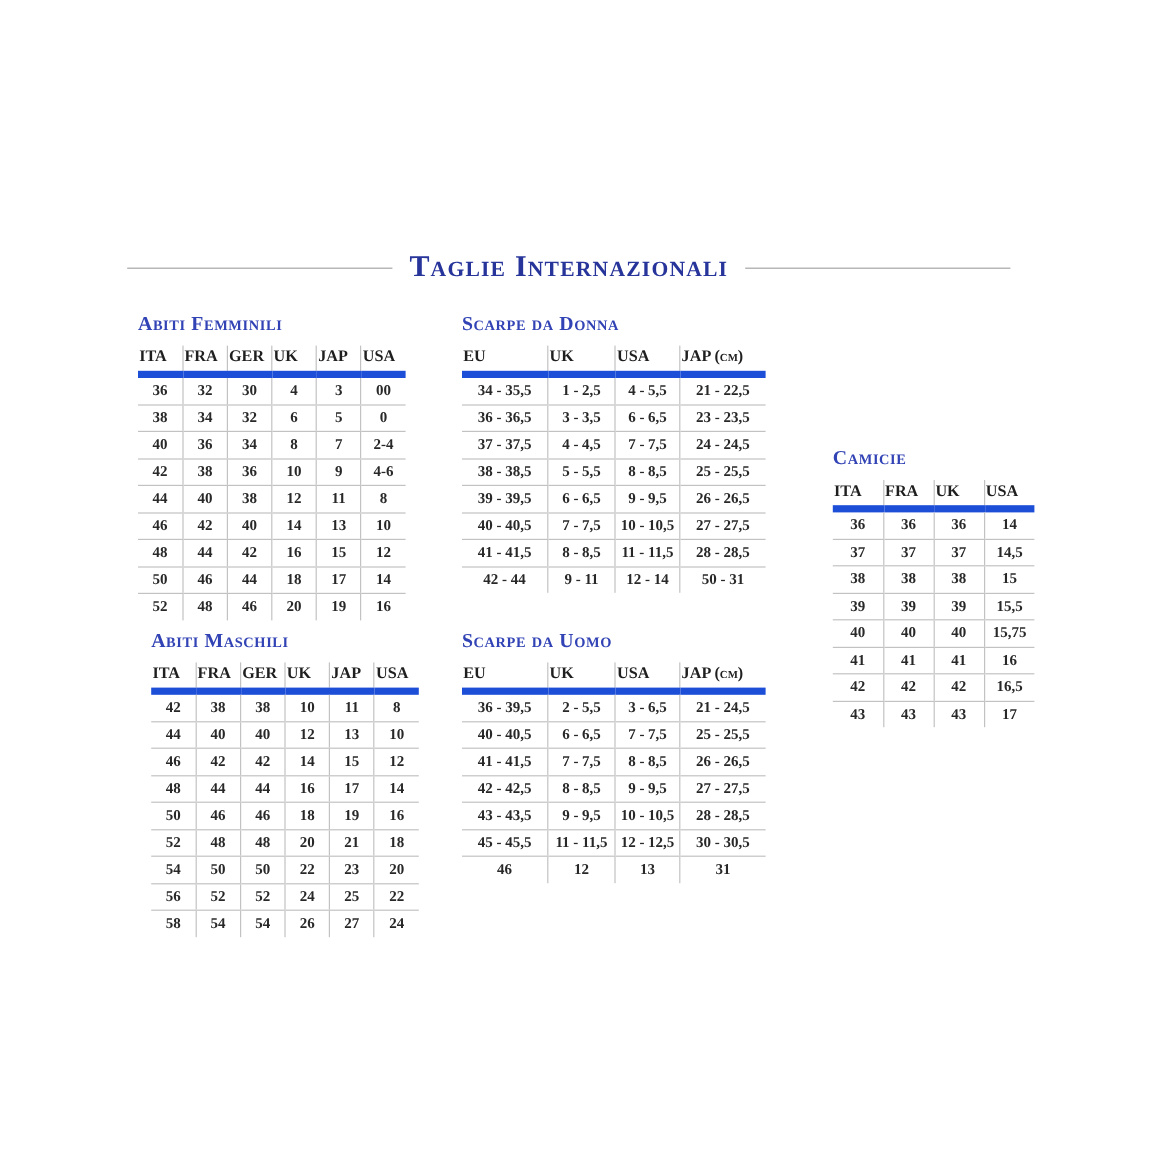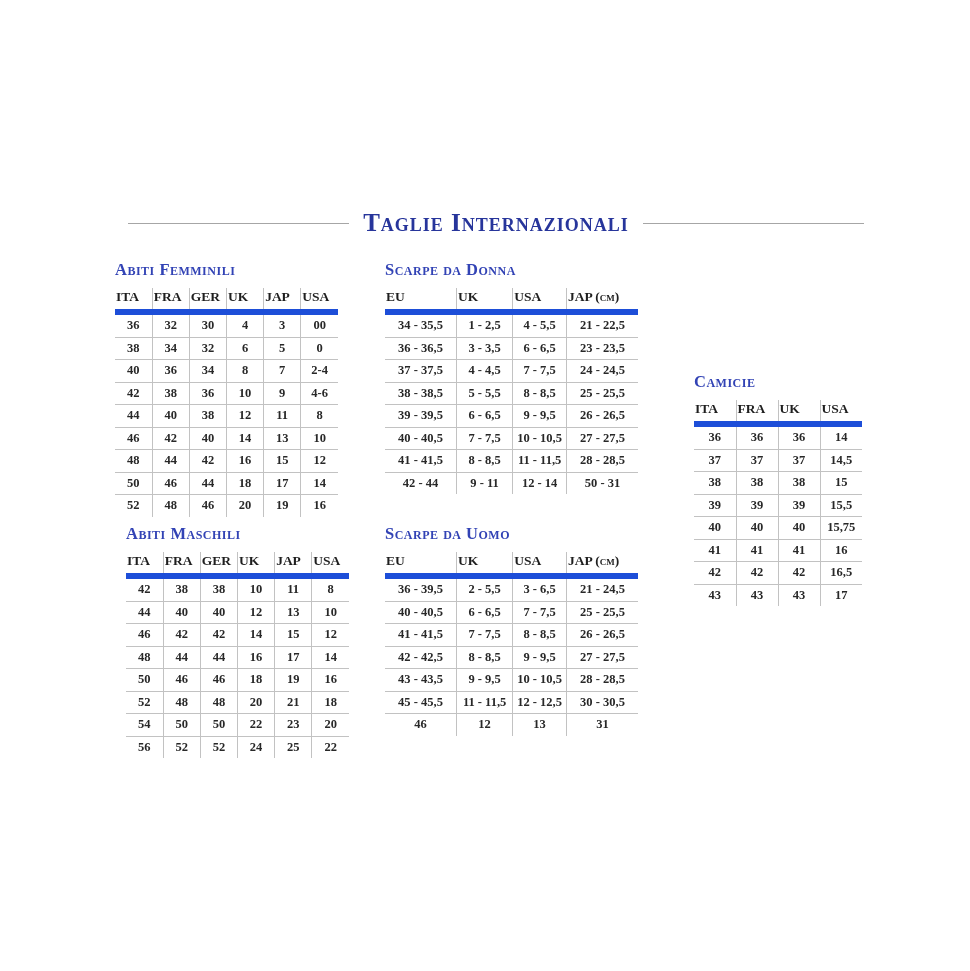--- a/index.html
+++ b/index.html
@@ -12,21 +12,21 @@
     width: 970px;
     height: 971px;
     background: #ffffff;
     font-family: "Liberation Serif", "DejaVu Serif", serif;
     overflow: hidden;
   }
 
   
   .main-title-row {
     position: absolute;
-    left: 128px;
+    left: 106px;
     top: 208px;
     width: 736px;
     display: flex;
     align-items: center;
     gap: 14px;
   }
   .title-rule {
     flex: 1;
     height: 1px;
     background: #a6a6a6;
@@ -399,20 +399,28 @@
             <td>20</td>
           </tr>
           <tr>
             <td>56</td>
             <td>52</td>
             <td>52</td>
             <td>24</td>
             <td>25</td>
             <td>22</td>
           </tr>
+          <tr>
+            <td>58</td>
+            <td>54</td>
+            <td>54</td>
+            <td>26</td>
+            <td>27</td>
+            <td>24</td>
+          </tr>
         </tbody>
     </table>
   </section>
 
   <section class="tbl-section" id="sec-scarpe-uomo">
     <h2 class="section-title">Scarpe da Uomo</h2>
     <table class="t-shoes">
       <thead>
           <tr>
             <th>EU</th>

